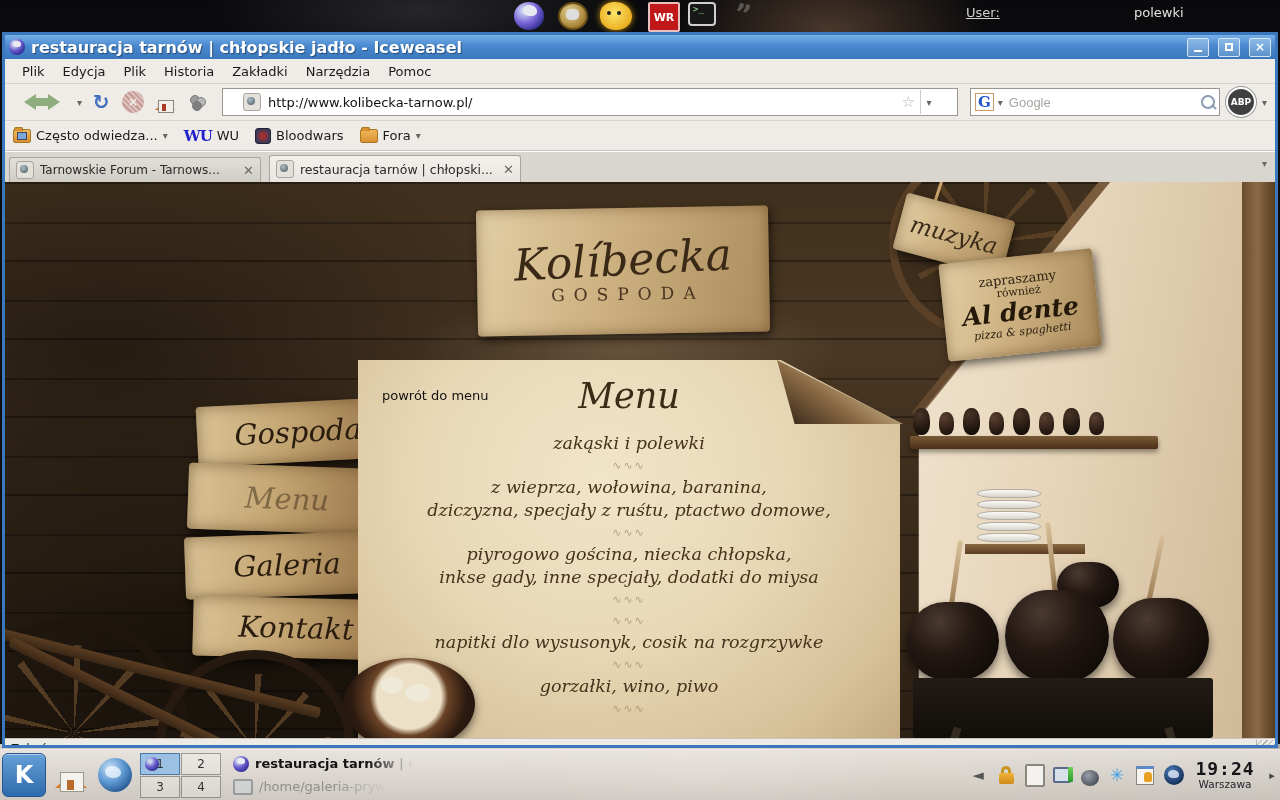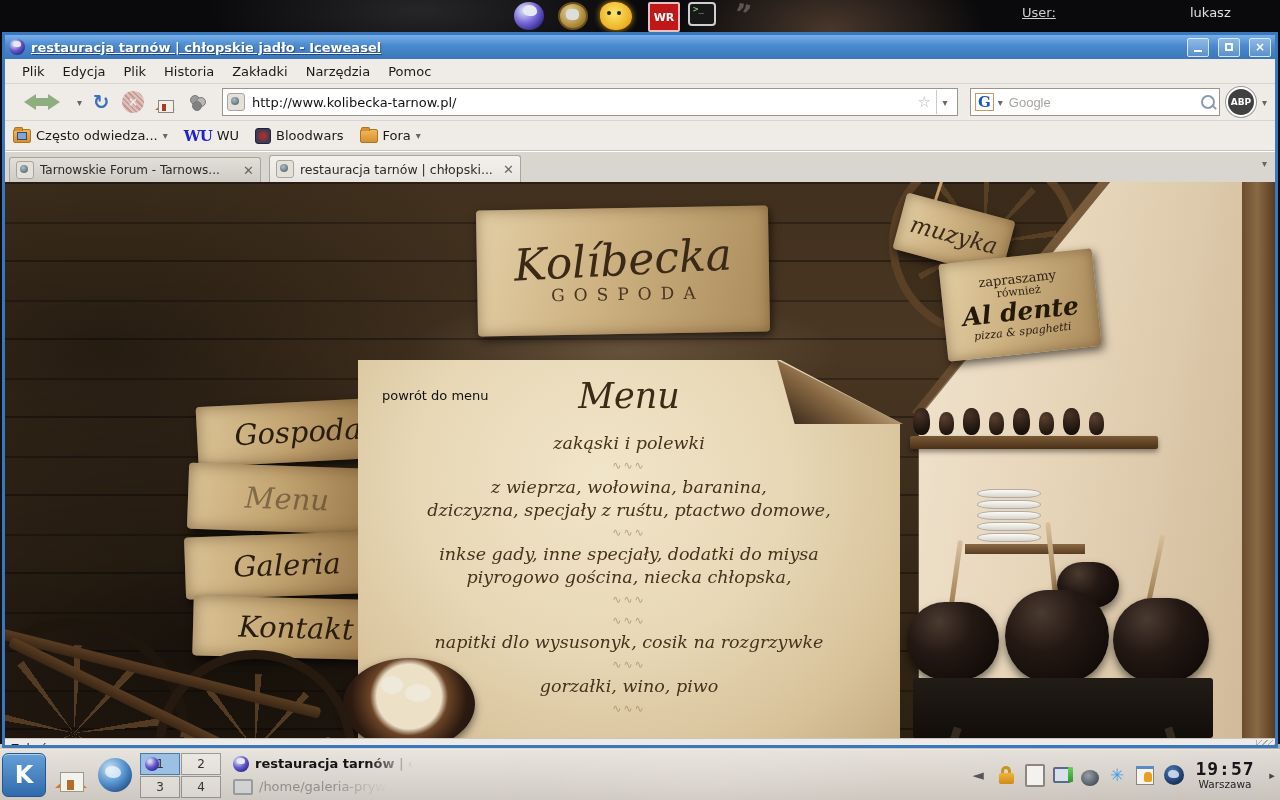--- a/index.html
+++ b/index.html
@@ -21,29 +21,29 @@
   .desk-ico{position:absolute;top:2px;width:30px;height:28px;border-radius:6px;}
   .ico-orb{left:514px;background:radial-gradient(circle at 35% 30%,#cdd4f2 8%,#7b68d8 45%,#2c2a8a 80%);border-radius:50%;}
   .ico-orb::after{content:"";position:absolute;left:9px;top:3px;width:14px;height:11px;background:#e8e8f0;border-radius:50% 60% 40% 50%;}
   .ico-coin{left:558px;background:radial-gradient(circle at 40% 35%,#e8d9a0,#a07828 75%);border-radius:50%;border:2px solid #6a5018;width:26px;height:24px;}
   .ico-coin::after{content:"";position:absolute;left:6px;top:5px;width:13px;height:11px;background:#ddd;border-radius:40%;}
   .ico-sun{left:600px;background:radial-gradient(circle at 45% 40%,#ffe66a,#e8a818 80%);border-radius:45% 55% 50% 50%;box-shadow:0 0 6px #c89010;width:32px;}
   .ico-sun::after{content:"";position:absolute;left:7px;top:9px;width:4px;height:4px;background:#222;border-radius:50%;box-shadow:10px 0 0 #222;}
   .ico-wr{left:648px;background:#c01818;border:2px solid #e8c0c0;width:28px;height:26px;color:#fff;font-weight:bold;font-size:11px;display:flex;align-items:center;justify-content:center;border-radius:2px;}
   .ico-term{left:688px;background:#181818;border:2px solid #cfcfcf;border-radius:4px;width:28px;height:24px;color:#9fdf9f;font-size:9px;font-family:"DejaVu Sans Mono",monospace;padding-left:3px;box-sizing:border-box;}
   .ico-quote{left:734px;color:#5a5652;font-size:26px;font-weight:bold;transform:rotate(12deg);top:0px;}
-  #user-info{position:absolute;top:5px;left:1022px;width:240px;color:#cfcfcf;font-size:13px;display:flex;text-decoration:underline;}
+  #user-info{position:absolute;top:5px;left:966px;width:240px;color:#cfcfcf;font-size:13px;display:flex;text-decoration:underline;}
   #user-info .uval{position:absolute;left:168px;color:#e0e0e0;}
 
   
   #win{position:absolute;left:2px;top:32px;width:1276px;height:716px;box-sizing:border-box;border:3px solid #3a77bd;background:#eeebe7;overflow:hidden;}
   #titlebar{height:24px;background:linear-gradient(#77b0e8,#4a89cf 45%,#3a77bd);display:flex;align-items:center;padding:0 4px;gap:6px;}
   .fx-ico{width:16px;height:16px;border-radius:50%;background:radial-gradient(circle at 35% 30%,#cfd8ee 10%,#6a5acd 45%,#28288a 80%);position:relative;flex:none;}
   .fx-ico::after{content:"";position:absolute;left:4px;top:2px;width:8px;height:6px;background:#e9e9f2;border-radius:50% 60% 40% 50%;}
-  #title-text{color:#fff;font-weight:bold;font-size:13px;text-shadow:1px 1px 1px rgba(0,0,0,.4);flex:1;white-space:nowrap;overflow:hidden;text-decoration:underline;}
+  #title-text{color:#fff;font-weight:bold;font-size:16px;text-shadow:1px 1px 1px rgba(0,0,0,.4);flex:1;white-space:nowrap;overflow:hidden;}
   .wbtn{width:20px;height:17px;background:linear-gradient(#8cbae8,#5b92cc);border:1px solid #d8e6f6;border-radius:2px;margin-left:3px;display:flex;align-items:center;justify-content:center;color:#fff;font-size:12px;font-weight:bold;flex:none;}
   .wbtn .minbar{width:8px;height:2px;background:#fff;margin-top:8px;}
   .wbtn .maxbox{width:8px;height:8px;border:2px solid #fff;box-sizing:border-box;}
 
   #menubar{height:24px;background:#efece8;border-bottom:1px solid #d8d4cf;display:flex;align-items:center;padding-left:8px;gap:0;font-size:13px;color:#1a1a1a;}
   .mitem{padding:2px 9px;}
 
   #navbar{height:36px;background:#efece8;border-bottom:1px solid #d8d4cf;display:flex;align-items:center;padding:0 8px;gap:6px;}
   .navbtn{width:26px;height:26px;display:flex;align-items:center;justify-content:center;flex:none;}
   .arrL,.arrR{width:0;height:0;border:8px solid transparent;position:relative;}
@@ -54,21 +54,21 @@
   .caret{color:#6a6660;font-size:10px;flex:none;}
   .reload-g{color:#3f6fbe;font-size:20px;font-weight:bold;}
   .stop-g{width:22px;height:22px;border-radius:50%;background:repeating-linear-gradient(45deg,#d8b2ac 0 2px,#b98078 2px 4px);opacity:.75;display:flex;align-items:center;justify-content:center;color:#f2ecec;font-weight:bold;font-size:12px;}
   .home-g{position:relative;width:22px;height:22px;}
   .home-g .roof{position:absolute;left:1px;top:0;width:0;height:0;border:10px solid transparent;border-bottom:9px solid #c4702a;}
   .home-g .body{position:absolute;left:4px;top:9px;width:14px;height:11px;background:#f2efe9;border:1px solid #8a8680;}
   .home-g .door{position:absolute;left:8px;top:13px;width:4px;height:7px;background:#a83a2a;}
   .addon-g{position:relative;width:18px;height:18px;}
   .addon-g i{position:absolute;width:8px;height:8px;border-radius:50%;background:#9a9a9a;border:1px solid #7a7a7a;}
   .addon-g i:nth-child(1){left:2px;top:2px;}.addon-g i:nth-child(2){left:8px;top:4px;background:#b8b8b8;}.addon-g i:nth-child(3){left:4px;top:8px;background:#808080;}
-  #urlbox{flex:1;height:26px;background:#fff;border:1px solid #9a958f;display:flex;align-items:center;padding:0 4px;gap:5px;margin:8px 6px;}
+  #urlbox{flex:1;height:26px;background:#fff;border:1px solid #9a958f;display:flex;align-items:center;padding:0 20px;gap:5px;margin:8px 6px;}
   .site-ico{width:16px;height:16px;background:#e4e0da;border:1px solid #a9a49e;border-radius:3px;position:relative;flex:none;}
   .site-ico::after{content:"";position:absolute;left:3px;top:3px;width:8px;height:8px;border-radius:50%;background:radial-gradient(circle at 40% 35%,#aebdc4,#5e7078 75%);}
   #url-input{flex:1;border:none;outline:none;font-size:13px;color:#111;font-family:"DejaVu Sans",sans-serif;background:transparent;}
   .star{color:#b9b4ae;font-size:15px;}
   .dropbtn{width:16px;height:24px;display:flex;align-items:center;justify-content:center;border-left:1px solid #cfcac4;}
   #searchbox{width:240px;height:26px;background:#fff;border:1px solid #9a958f;display:flex;align-items:center;padding:0 4px;gap:4px;flex:none;}
   .g-glyph{color:#2255cc;font-weight:bold;font-family:"DejaVu Serif",serif;font-size:15px;border:1px solid #c96;padding:0 2px;line-height:16px;}
   #search-input{flex:1;border:none;outline:none;font-size:13px;color:#b91c1c;background:transparent;min-width:0;}
   #search-input::placeholder{color:#a8a49e;}
   .mag{width:10px;height:10px;border:2px solid #8a9ab0;border-radius:50%;position:relative;flex:none;}
@@ -228,21 +228,21 @@
 
   <div class="desk-ico ico-orb"></div>
   <div class="desk-ico ico-coin"></div>
   <div class="desk-ico ico-sun"></div>
   <div class="desk-ico ico-wr">WR</div>
   <div class="desk-ico ico-term">&gt;_</div>
   <div class="desk-ico ico-quote">”</div>
 
   <div id="user-info">
     <span class="ulab">User:</span>
-    <span class="uval">lukasz</span>
+    <span class="uval">polewki</span>
   </div>
 
   <div id="win">
     <div id="titlebar">
       <span class="fx-ico"></span>
       <span id="title-text">restauracja tarnów | chłopskie jadło - Iceweasel</span>
       <span class="wbtn">
           <span class="minbar"></span>
         </span>
       <span class="wbtn">
@@ -397,22 +397,22 @@
 
       <div class="abs" id="paper">
         <span id="back-link">powrót do menu</span>
         <div id="menu-stack">
           <div id="menu-title">Menu</div>
           <div class="mline">zakąski i polewki</div>
           <div class="orn">∿∿∿</div>
           <div class="mline">z wieprza, wołowina, baranina,</div>
           <div class="mline">dziczyzna, specjały z ruśtu, ptactwo domowe,</div>
           <div class="orn">∿∿∿</div>
+          <div class="mline">piyrogowo gościna, niecka chłopska,</div>
           <div class="mline">inkse gady, inne specjały, dodatki do miysa</div>
-          <div class="mline">piyrogowo gościna, niecka chłopska,</div>
           <div class="orn">∿∿∿</div>
           <div class="orn">∿∿∿</div>
           <div class="mline">napitki dlo wysusonyk, cosik na rozgrzywke</div>
           <div class="orn">∿∿∿</div>
           <div class="mline">gorzałki, wino, piwo</div>
           <div class="orn">∿∿∿</div>
 
         </div>
       </div>
       <div class="abs" id="curl"></div>
@@ -493,18 +493,18 @@
       <span class="tico t-bug"></span>
       <span class="tico t-flake">✳</span>
       <span class="tico t-cal">
           <span class="pg"></span>
           <span class="person"></span>
         </span>
       <span class="tico t-glob"></span>
     </div>
 
     <div id="clock">
-      <div class="time">19:57</div>
+      <div class="time">19:24</div>
       <div class="zone">Warszawa</div>
     </div>
     <span id="hide-arrow">▸</span>
   </div>
 </div>
 
 </body></html>

